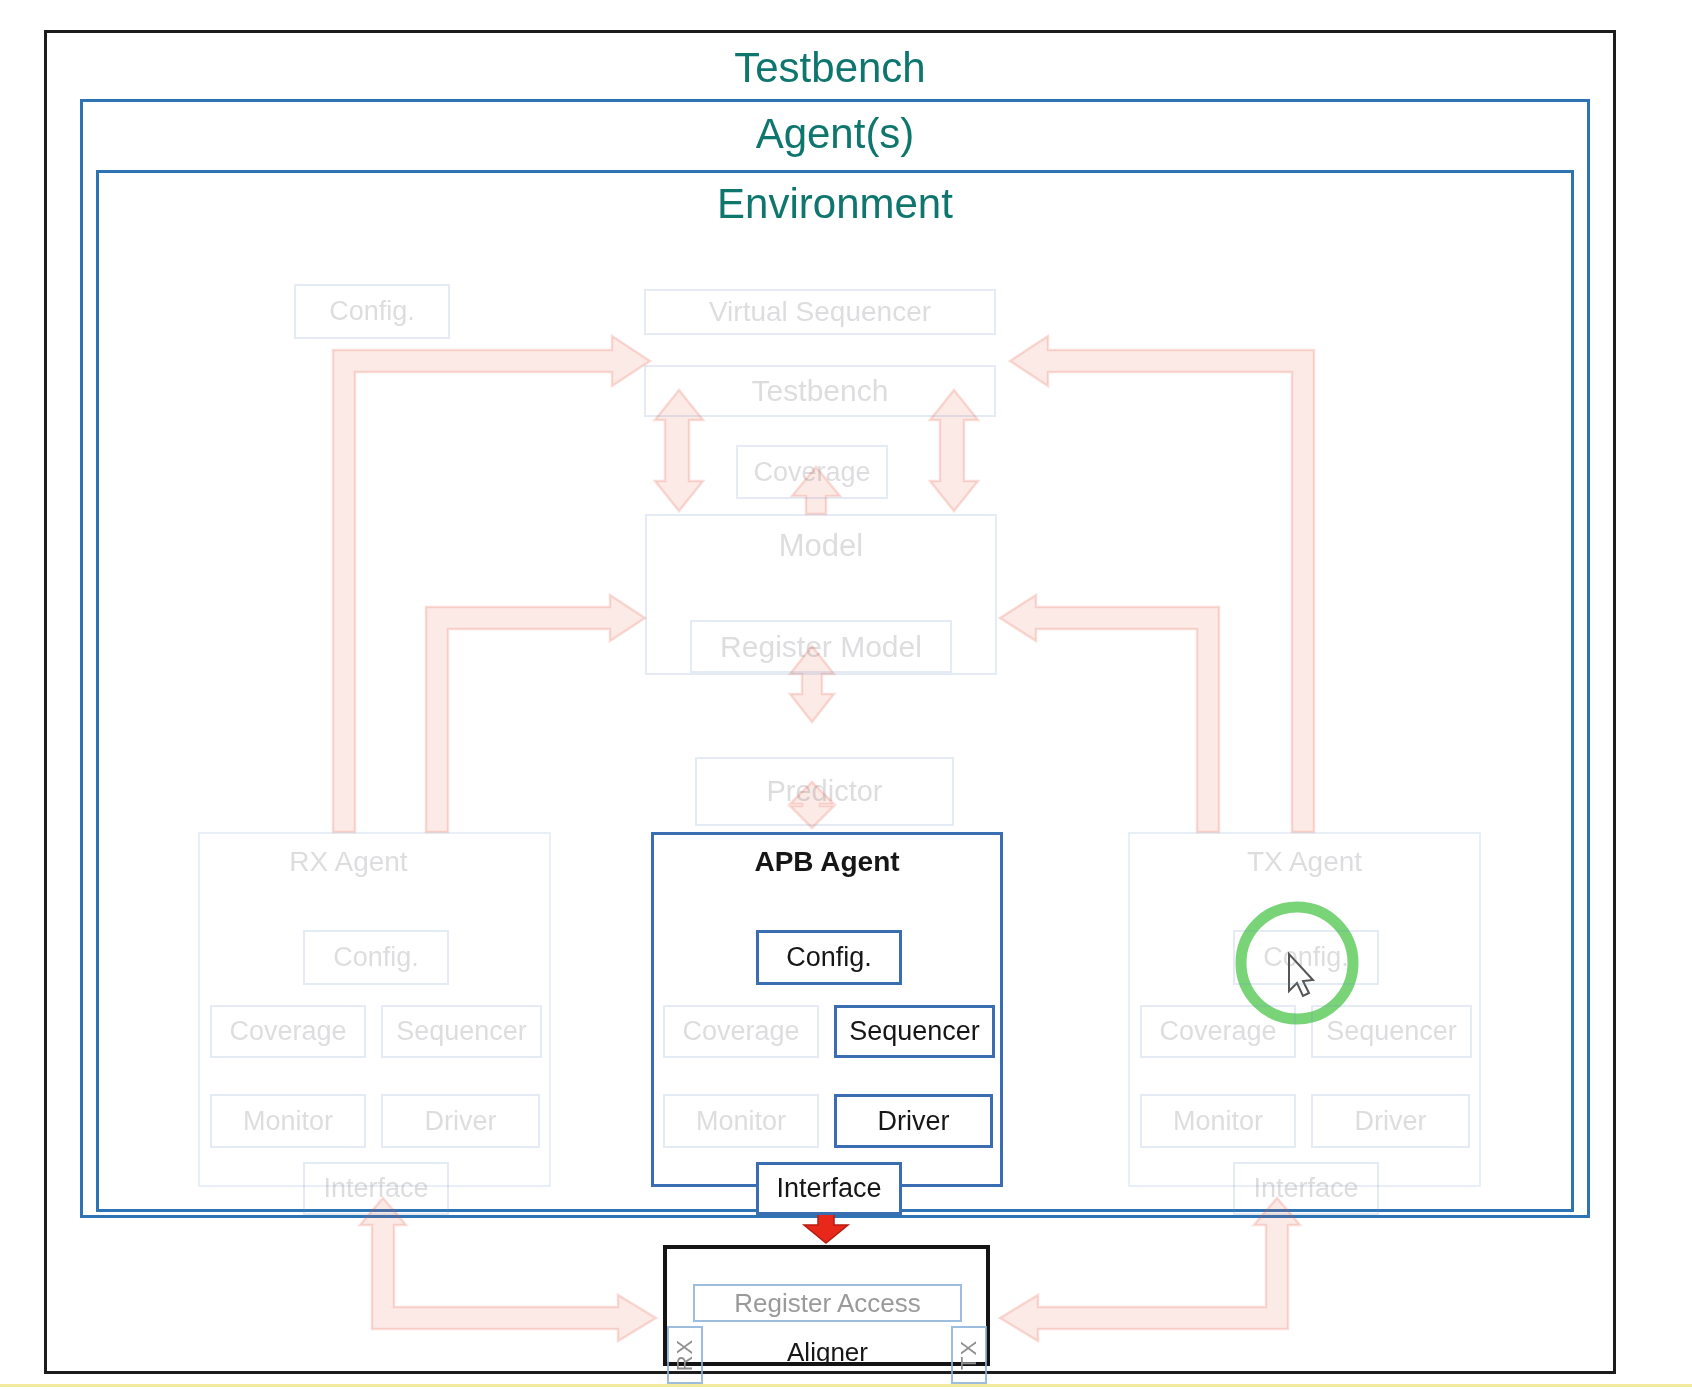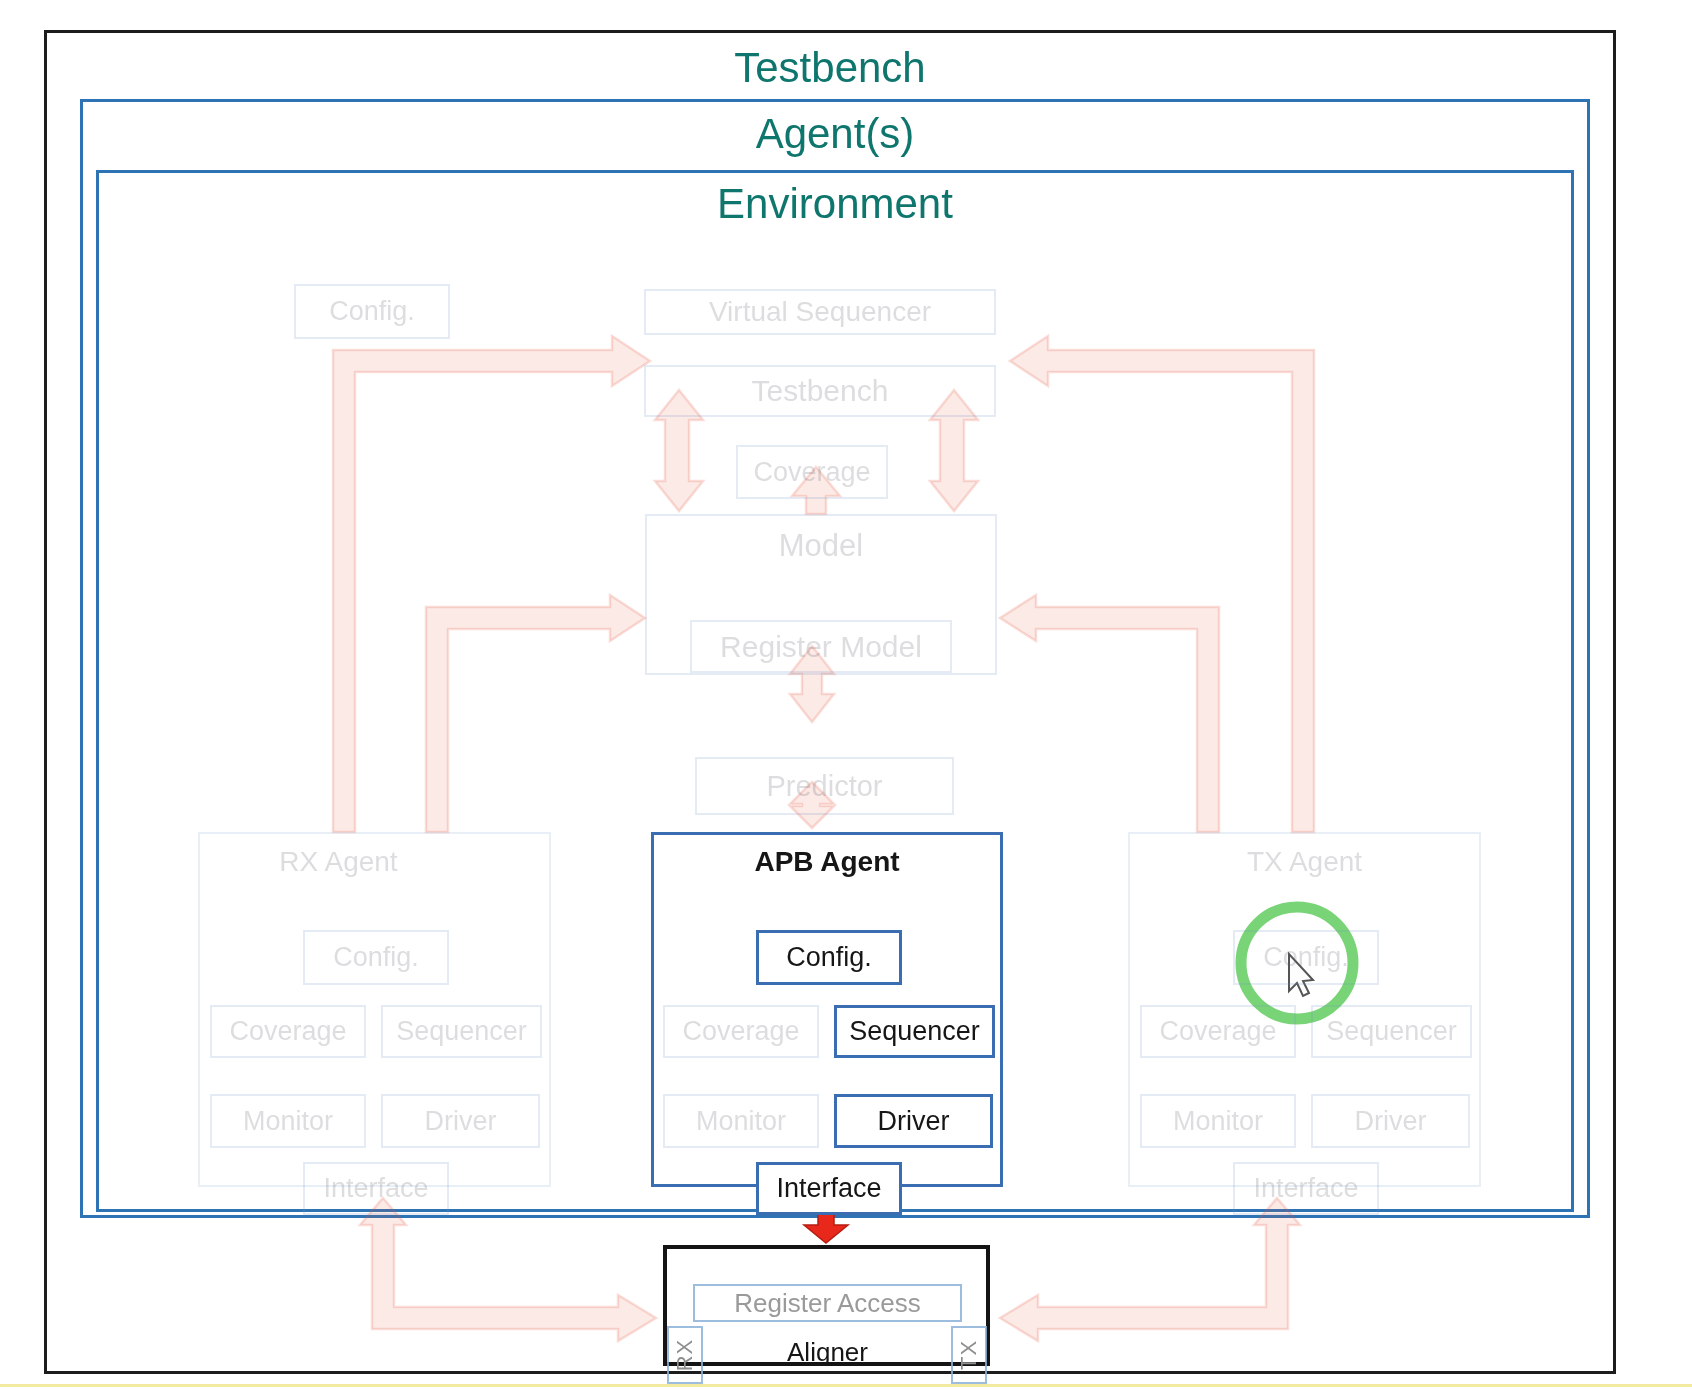--- a/index.html
+++ b/index.html
@@ -111,26 +111,26 @@
   <div class="abs cx fbox" style="left:736px;top:413px;width:152px;height:54px;">
       <span>Coverage</span>
     </div>
 
   <div class="abs fbox" style="left:645px;top:514px;width:352px;height:161px;"></div>
   <div class="abs ftitle" style="left:645px;top:528px;width:352px;font-size:31px;">Model</div>
   <div class="abs cx fbox" style="left:690px;top:588px;width:262px;height:53px;font-size:30px;">
       <span>Register Model</span>
     </div>
 
-  <div class="abs cx fbox" style="left:695px;top:725px;width:259px;height:58px;font-size:29px;">
+  <div class="abs cx fbox" style="left:695px;top:725px;width:259px;height:69px;font-size:29px;">
       <span>Predictor</span>
     </div>
 
   <div class="abs agent-f" style="left:198px;top:832px;width:353px;height:355px;"></div>
-  <div class="abs ftitle" style="left:188px;top:846px;width:301px;">RX Agent</div>
+  <div class="abs ftitle" style="left:198px;top:846px;width:301px;">RX Agent</div>
   <div class="abs cx fbox" style="left:303px;top:898px;width:146px;height:55px;">
       <span>Config.</span>
     </div>
   <div class="abs cx fbox" style="left:210px;top:973px;width:156px;height:53px;">
       <span>Coverage</span>
     </div>
   <div class="abs cx fbox" style="left:381px;top:973px;width:161px;height:53px;">
       <span>Sequencer</span>
     </div>
   <div class="abs cx fbox" style="left:210px;top:1062px;width:156px;height:54px;">

